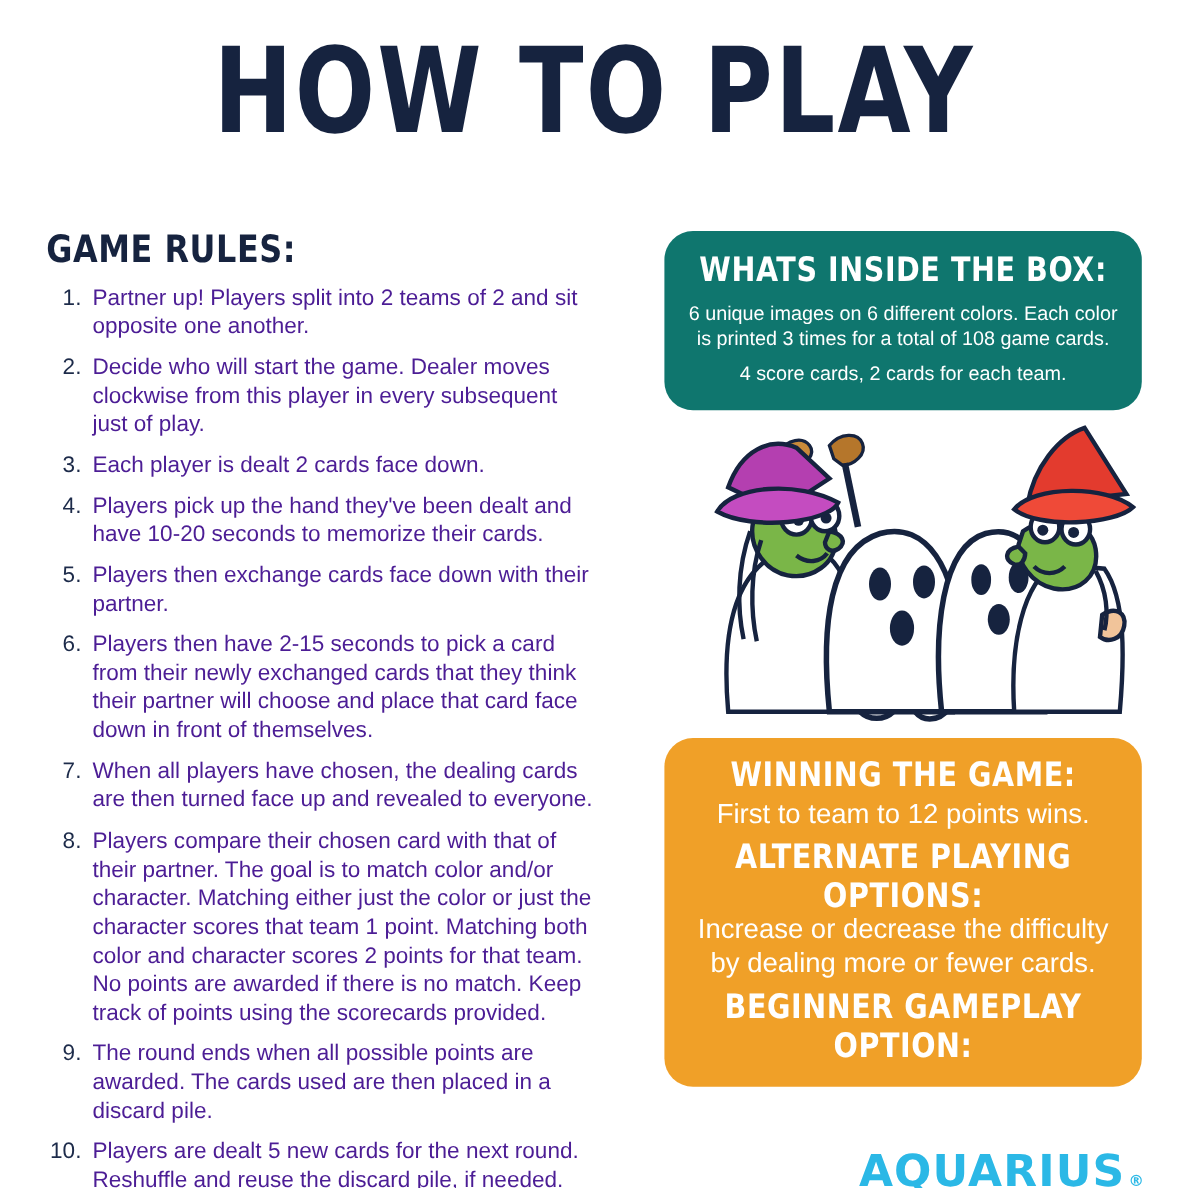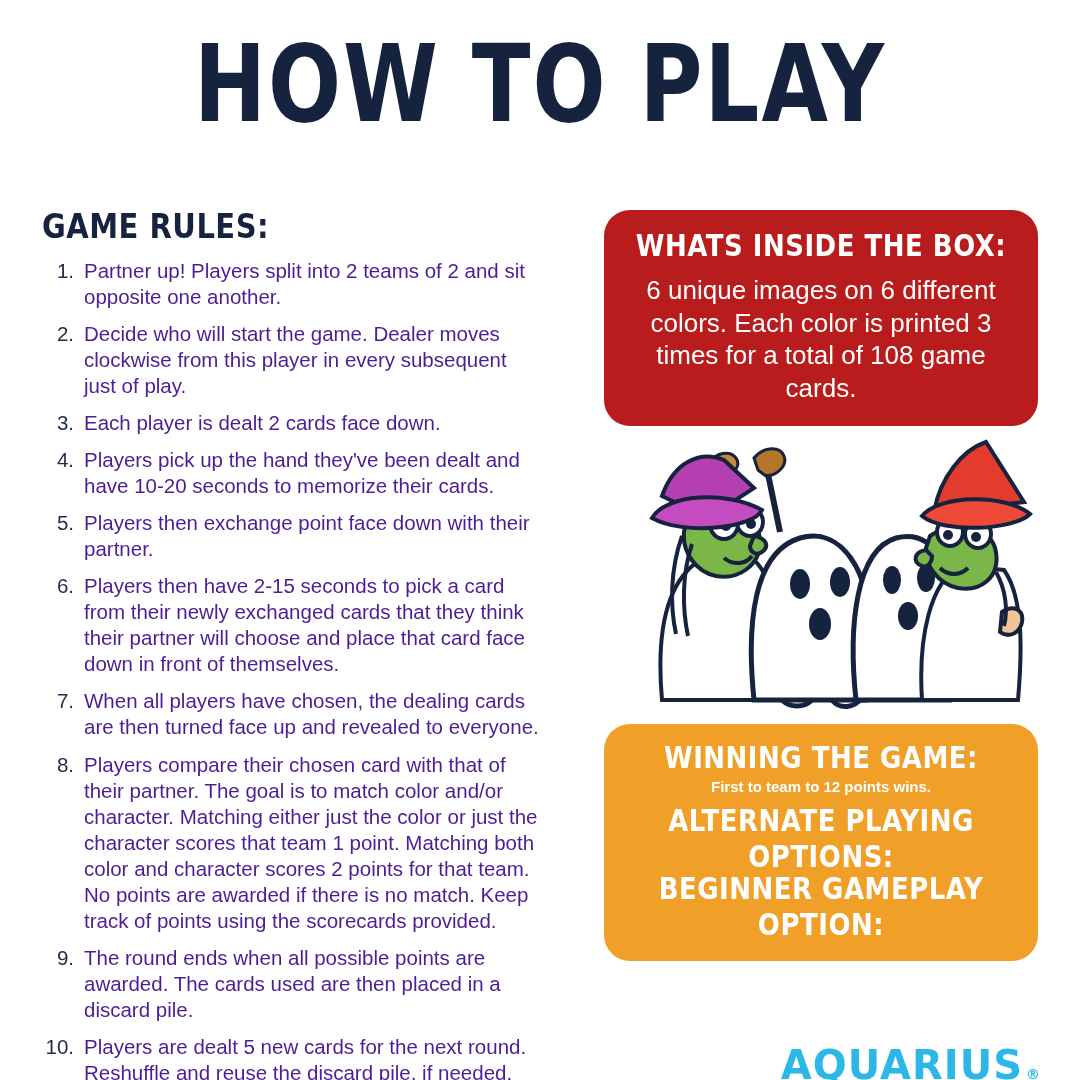--- a/index.html
+++ b/index.html
@@ -83,37 +83,37 @@
     position: absolute;
     left: 604px;
     top: 180px;
     width: 434px;
   }
   .box {
     border-radius: 26px;
     box-sizing: border-box;
   }
   .box-dark {
-    background: #b91c1c;
+    background: #0f766e;
     color: #ffffff;
     padding: 18px 22px 22px 22px;
     text-align: center;
   }
   .box-head {
     font-family: "DejaVu Sans", sans-serif;
     font-weight: bold;
     font-size: 26px;
     letter-spacing: 0.5px;
     transform: scaleY(1.18);
     transform-origin: center top;
     margin-bottom: 16px;
   }
   .box-dark p {
     margin: 0 0 9px 0;
-    font-size: 26px;
+    font-size: 18px;
     line-height: 1.25;
     text-align: center;
   }
   .box-dark p:last-child { margin-bottom: 0; }
 
   
   .art {
     position: relative;
     width: 434px;
     height: 290px;
@@ -129,23 +129,22 @@
     text-align: center;
     margin-top: 2px;
   }
   .box-orange .box-head {
     margin-bottom: 8px;
     margin-top: 6px;
   }
   .box-orange .box-head:first-child { margin-top: 0; }
   .box-orange p {
     margin: 0 0 4px 0;
-    font-size: 15px;
+    font-size: 25px;
     line-height: 1.25;
-    font-weight: bold;
   }
 
   
   .logo {
     position: absolute;
     right: 40px;
     bottom: 22px;
     display: flex;
     align-items: baseline;
     font-family: "DejaVu Sans", sans-serif;
@@ -169,34 +168,35 @@
 
   <h1 class="title">HOW TO PLAY</h1>
 
   <div class="left-col">
     <div class="section-head">GAME RULES:</div>
     <ol class="rules">
       <li>Partner up! Players split into 2 teams of 2 and sit opposite one another.</li>
       <li>Decide who will start the game. Dealer moves clockwise from this player in every subsequent just of play.</li>
       <li>Each player is dealt 2 cards face down.</li>
       <li>Players pick up the hand they've been dealt and have 10-20 seconds to memorize their cards.</li>
-      <li>Players then exchange point face down with their partner.</li>
+      <li>Players then exchange cards face down with their partner.</li>
       <li>Players then have 2-15 seconds to pick a card from their newly exchanged cards that they think their partner will choose and place that card face down in front of themselves.</li>
       <li>When all players have chosen, the dealing cards are then turned face up and revealed to everyone.</li>
       <li>Players compare their chosen card with that of their partner. The goal is to match color and/or character. Matching either just the color or just the character scores that team 1 point. Matching both color and character scores 2 points for that team. No points are awarded if there is no match. Keep track of points using the scorecards provided.</li>
       <li>The round ends when all possible points are awarded. The cards used are then placed in a discard pile.</li>
       <li>Players are dealt 5 new cards for the next round. Reshuffle and reuse the discard pile, if needed.</li>
     </ol>
   </div>
 
   <div class="right-col">
 
     <div class="box box-dark">
       <div class="box-head">WHATS INSIDE THE BOX:</div>
       <p>6 unique images on 6 different colors. Each color is printed 3 times for a total of 108 game cards.</p>
+      <p>4 score cards, 2 cards for each team.</p>
     </div>
 
     <div class="art">
       <svg width="434" height="290" viewBox="0 0 434 290" xmlns="http://www.w3.org/2000/svg">
 
         <g>
           <path d="M104 32 C112 20 126 18 132 26 C138 34 128 44 120 46 L112 42 Z" fill="#c98a3a" stroke="#16233f" stroke-width="3"></path>
           <path d="M118 44 L150 96" stroke="#16233f" stroke-width="6" fill="none"></path>
         </g>
         <g>
@@ -262,20 +262,21 @@
           <path d="M392 140 C402 158 404 178 400 194" stroke="#16233f" stroke-width="4" fill="none"></path>
         </g>
       </svg>
     </div>
 
     <div class="box box-orange">
       <div class="box-head">WINNING THE GAME:</div>
       <p>First to team to 12 points wins.</p>
 
       <div class="box-head">ALTERNATE PLAYING OPTIONS:</div>
+      <p>Increase or decrease the difficulty by dealing more or fewer cards.</p>
 
       <div class="box-head">BEGINNER GAMEPLAY OPTION:</div>
     </div>
   </div>
 
   <div class="logo">
     <span class="logo-text">AQUARIUS</span>
     <span class="logo-reg">®</span>
   </div>
 

